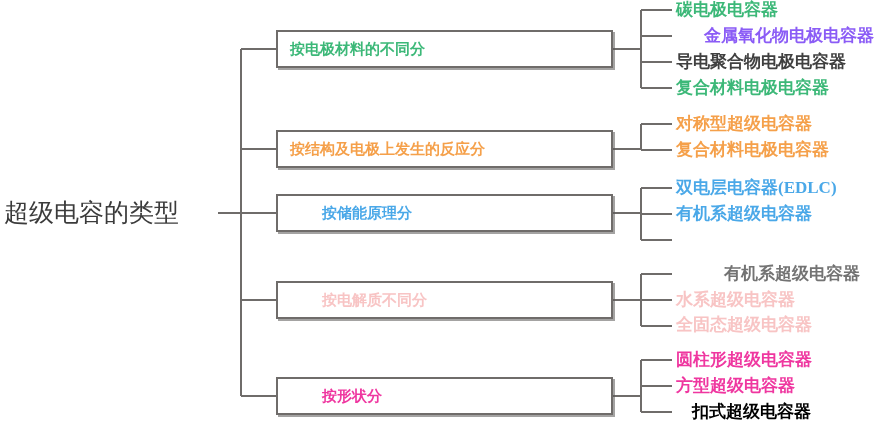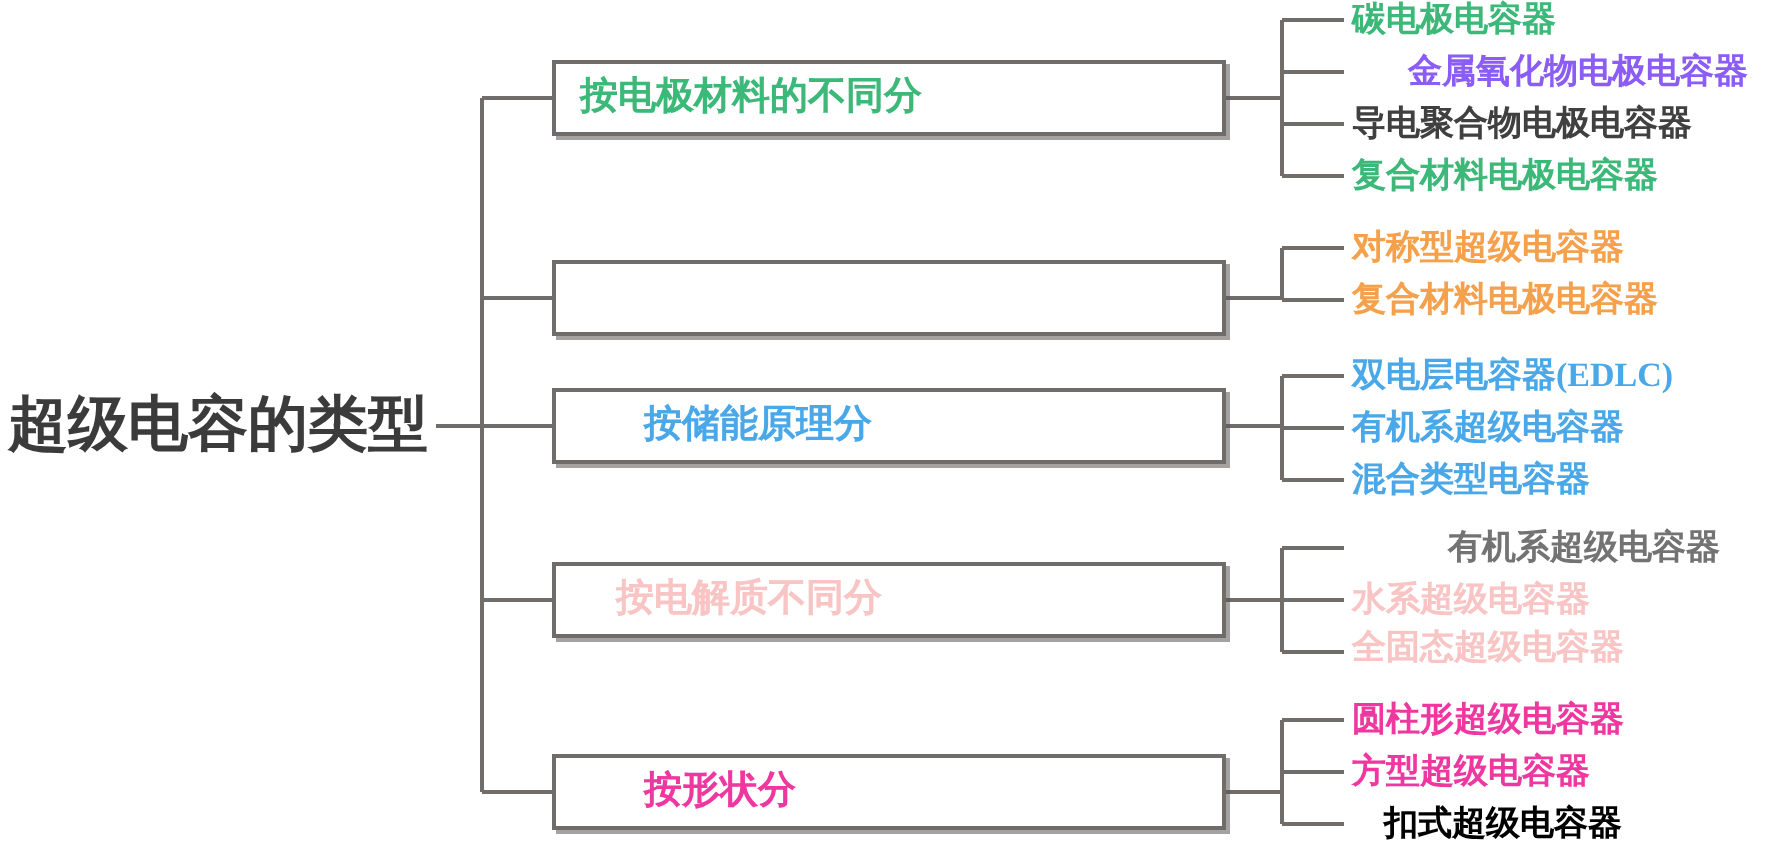--- a/index.html
+++ b/index.html
@@ -21,43 +21,42 @@
     width: 892px;
     height: 432px;
   }
   .root-label {
     position: absolute;
     left: 4px;
     top: 196px;
     width: 214px;
     height: 34px;
     line-height: 34px;
-    font-size: 30px;
+    font-size: 25px;
     color: #3b3b3b;
     white-space: nowrap;
     letter-spacing: 0px;
-    font-weight: bold;
   }
   .cat-box {
     position: absolute;
     left: 276px;
     width: 337px;
     height: 38px;
     box-sizing: border-box;
     border: 2px solid #6f6c6a;
     background: #ffffff;
     box-shadow: 2px 2px 0 rgba(90,88,86,0.55);
   }
   .cat-label {
     position: absolute;
     left: 0;
     top: 0;
     height: 38px;
     line-height: 38px;
-    font-size: 19px;
+    font-size: 15px;
     font-weight: bold;
     white-space: nowrap;
   }
   .leaf-label {
     position: absolute;
     left: 676px;
     height: 24px;
     line-height: 24px;
     font-size: 17px;
     font-weight: bold;
@@ -113,41 +112,41 @@
     <line class="ln" x1="641" y1="386" x2="672" y2="386"></line>
     <line class="ln" x1="641" y1="412" x2="672" y2="412"></line>
   </svg>
 
   <div class="root-label">超级电容的类型</div>
 
   <div class="cat-box" style="top: 30px;"></div>
   <div class="cat-label" style="top: 30px; left: 290px; color: rgb(60, 184, 120);">按电极材料的不同分</div>
 
   <div class="cat-box" style="top: 130px;"></div>
+  <div class="cat-label" style="top: 130px; left: 290px; color: rgb(245, 160, 74);">按结构及电极上发生的反应分</div>
 
   <div class="cat-box" style="top: 194px;"></div>
   <div class="cat-label" style="top: 194px; left: 322px; color: rgb(74, 168, 232);">按储能原理分</div>
 
   <div class="cat-box" style="top: 281px;"></div>
-  <div class="cat-label" style="top: 281px; left: 308px; color: rgb(248, 196, 196);">按电解质不同分</div>
+  <div class="cat-label" style="top: 281px; left: 322px; color: rgb(248, 196, 196);">按电解质不同分</div>
 
   <div class="cat-box" style="top: 377px;"></div>
   <div class="cat-label" style="top: 377px; left: 322px; color: rgb(239, 55, 160);">按形状分</div>
 
   <div class="leaf-label" style="top: -2px; color: rgb(60, 184, 120);">碳电极电容器</div>
   <div class="leaf-label" style="top: 24px; color: #8b5cf6; margin-left: 28px;">金属氧化物电极电容器</div>
   <div class="leaf-label" style="top: 50px; color: #404040;">导电聚合物电极电容器</div>
   <div class="leaf-label" style="top: 76px; color: rgb(60, 184, 120);">复合材料电极电容器</div>
 
   <div class="leaf-label" style="top: 112px; color: rgb(245, 160, 74);">对称型超级电容器</div>
   <div class="leaf-label" style="top: 138px; color: rgb(245, 160, 74);">复合材料电极电容器</div>
 
   <div class="leaf-label" style="top: 176px; color: rgb(74, 168, 232);">双电层电容器(EDLC)</div>
   <div class="leaf-label" style="top: 202px; color: rgb(74, 168, 232);">有机系超级电容器</div>
-  <div class="leaf-label" style="top: 228px; color: rgb(74, 168, 232);">混合类型电容器</div>
 
   <div class="leaf-label" style="top: 262px; color: #737373; margin-left: 48px;">有机系超级电容器</div>
   <div class="leaf-label" style="top: 288px; color: rgb(248, 196, 196);">水系超级电容器</div>
   <div class="leaf-label" style="top: 314px; color: rgb(248, 196, 196); font-family: Liberation Mono, monospace;">全固态超级电容器</div>
 
   <div class="leaf-label" style="top: 348px; color: rgb(239, 55, 160);">圆柱形超级电容器</div>
   <div class="leaf-label" style="top: 374px; color: rgb(239, 55, 160);">方型超级电容器</div>
   <div class="leaf-label" style="top: 400px; color: #000000; margin-left: 16px;">扣式超级电容器</div>
 
 </div>

